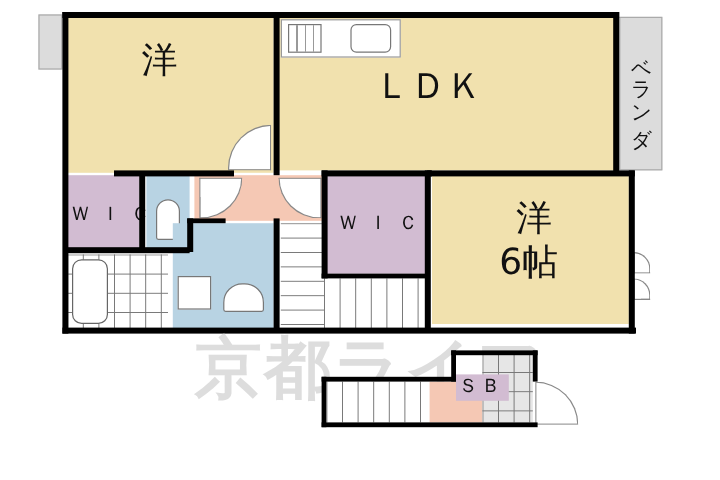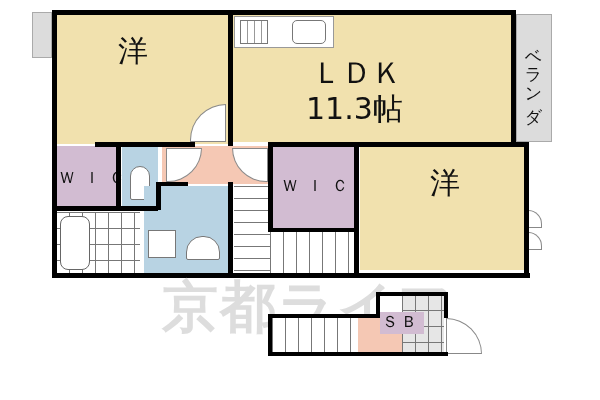--- a/index.html
+++ b/index.html
@@ -27,21 +27,20 @@
 
 <div class="abs room-yellow" style="left:56px;top:14px;width:172px;height:130px;">
   <span class="label big" style="left:62px;top:22px;">洋</span>
 </div>
 
 <div class="abs room-yellow" style="left:232px;top:14px;width:282px;height:128px;">
   <div class="abs" style="left:2px;top:2px;width:100px;height:32px;background:#fff;border:1px solid #999;"></div>
   <span class="abs" style="left:8px;top:6px;width:28px;height:24px;border:1px solid #777;background:repeating-linear-gradient(90deg,#fff 0 6px,#999 6px 7px);"></span>
   <span class="abs" style="left:60px;top:6px;width:34px;height:24px;border:1px solid #777;border-radius:5px;background:#fff;"></span>
   <span class="label big" style="left:80px;top:44px;">ＬＤＫ</span>
-  <span class="label big" style="left:74px;top:80px;">11.3帖</span>
 </div>
 
 <div class="abs veranda" style="left:516px;top:14px;width:36px;height:128px;">
   <span class="label" style="left:8px;top:22px;font-size:17px;writing-mode:vertical-rl;">ベランダ</span>
 </div>
 
 <div class="abs room-purple" style="left:56px;top:146px;width:60px;height:62px;">
   <span class="label wic" style="left:3px;top:24px;">ＷＩＣ</span>
 </div>
 
@@ -65,20 +64,21 @@
 
 <div class="abs stairh" style="left:234px;top:186px;width:36px;height:88px;"></div>
 <div class="abs stairv" style="left:270px;top:232px;width:86px;height:42px;"></div>
 
 <div class="abs room-purple" style="left:272px;top:146px;width:84px;height:82px;">
   <span class="label wic" style="left:10px;top:32px;">ＷＩＣ</span>
 </div>
 
 <div class="abs room-yellow" style="left:360px;top:146px;width:164px;height:124px;">
   <span class="label big" style="left:70px;top:22px;">洋</span>
+  <span class="label big" style="left:56px;top:58px;">6帖</span>
 </div>
 <div class="door" style="left:528px;top:210px;width:14px;height:18px;border-radius:0 14px 0 0;"></div>
 <div class="door" style="left:528px;top:232px;width:14px;height:18px;border-radius:0 14px 0 0;"></div>
 
 <div class="abs wall" style="left:52px;top:10px;width:464px;height:5px;"></div>
 <div class="abs wall" style="left:52px;top:10px;width:5px;height:268px;"></div>
 <div class="abs wall" style="left:52px;top:273px;width:478px;height:5px;"></div>
 <div class="abs wall" style="left:511px;top:10px;width:5px;height:136px;"></div>
 <div class="abs wall" style="left:524px;top:142px;width:5px;height:136px;"></div>
 <div class="abs wall" style="left:356px;top:142px;width:173px;height:5px;"></div>

